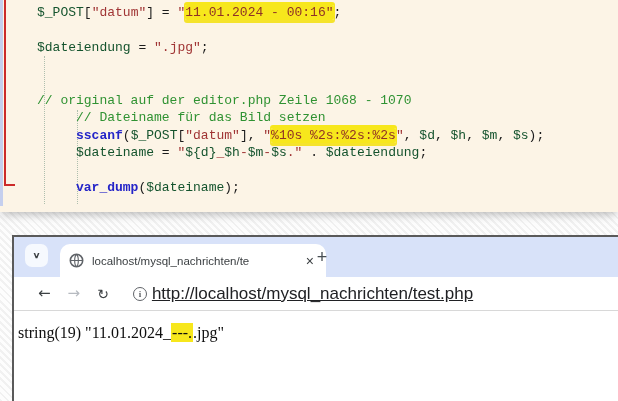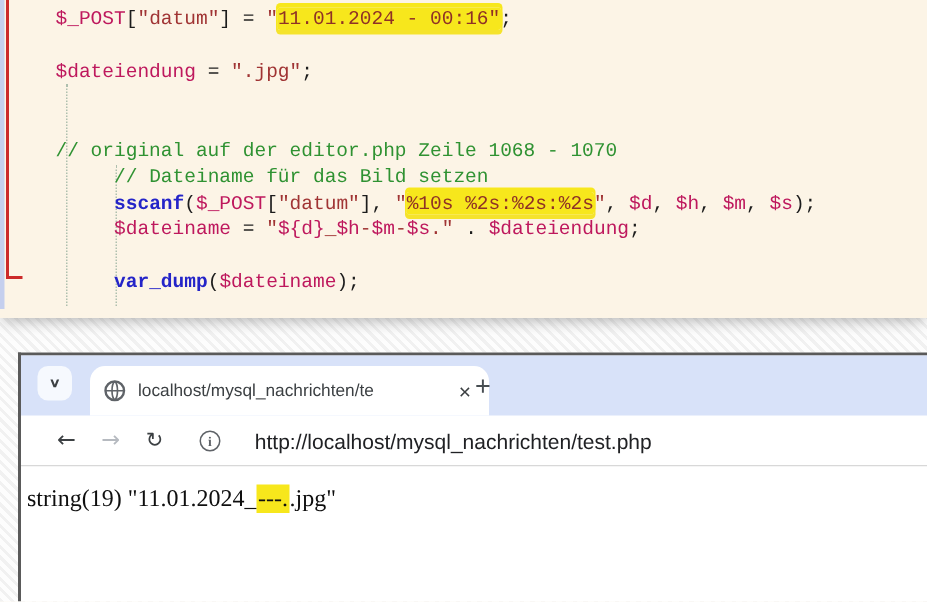--- a/index.html
+++ b/index.html
@@ -29,21 +29,21 @@
   .guide-2 { left: 77px; top: 110px; height: 94px; }
 
   .code {
     position: absolute; left: 37px; top: 4px;
     font-family: "Liberation Mono", monospace;
     font-size: 13px; line-height: 17.5px;
     white-space: pre; color: #1c1c1c;
   }
   .code-line { min-height: 17.5px; }
   .tok-p { color: #1c1c1c; }
-  .tok-v { color: #be185d; }
+  .tok-v { color: #14532d; }
   .tok-s { color: #a03434; }
   .tok-k { color: #2424c8; font-weight: bold; }
   .tok-c { color: #2f9232; text-align: center; }
   .tok-m {
     color: #8f3126;
     background: #f7e71c;
     box-shadow: 0 -2px 0 1px #f7e71c, 0 2px 0 1px #f5e32c;
     border-radius: 2px;
   }
 
@@ -92,22 +92,22 @@
   .forward-btn { margin-left: 17px; color: #b6bac0; }
   .reload-btn  { margin-left: 17px; font-size: 14px; }
   .info-btn {
     margin-left: 24px; width: 14px; height: 14px;
     border: 1.4px solid #5f6368; border-radius: 50%;
     display: flex; align-items: center; justify-content: center;
     font-size: 9px; font-weight: bold; color: #5f6368; cursor: pointer;
     font-family: "Liberation Serif", serif;
   }
   .url-text {
-    margin-left: 23px; font-family: "Liberation Sans", sans-serif;
-    font-size: 14px; color: #202124; white-space: nowrap; cursor: text;
+    margin-left: 5px; font-family: "Liberation Sans", sans-serif;
+    font-size: 17px; color: #202124; white-space: nowrap; cursor: text; text-decoration: underline;
   }
   .tb-divider { height: 1px; background: #d8d8d8; }
   .page-content {
     padding: 13px 0 0 4px;
     font-family: "Liberation Serif", serif;
     font-size: 16px; color: #0f0f0f; background: #fff;
   }
   .out-mark { background: #f7e71c; padding: 1px 1px; }
 </style>
 </head>

